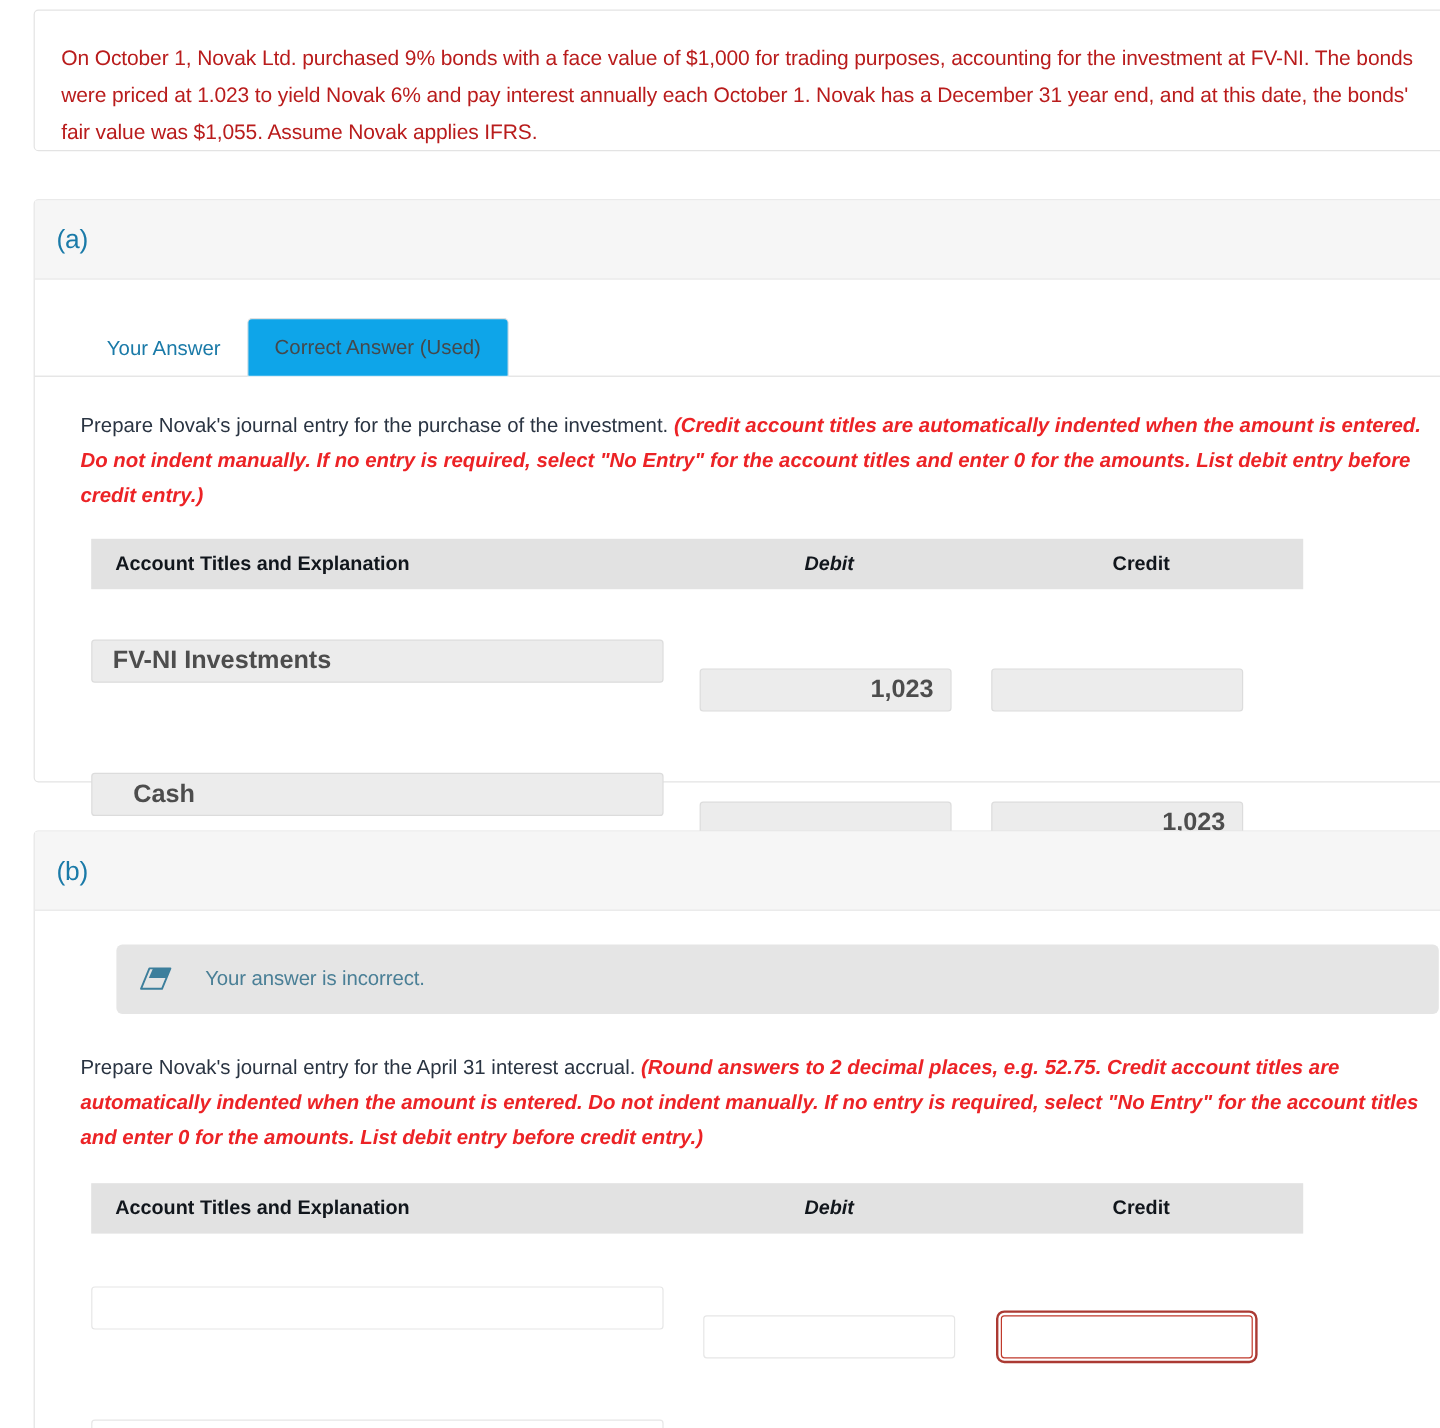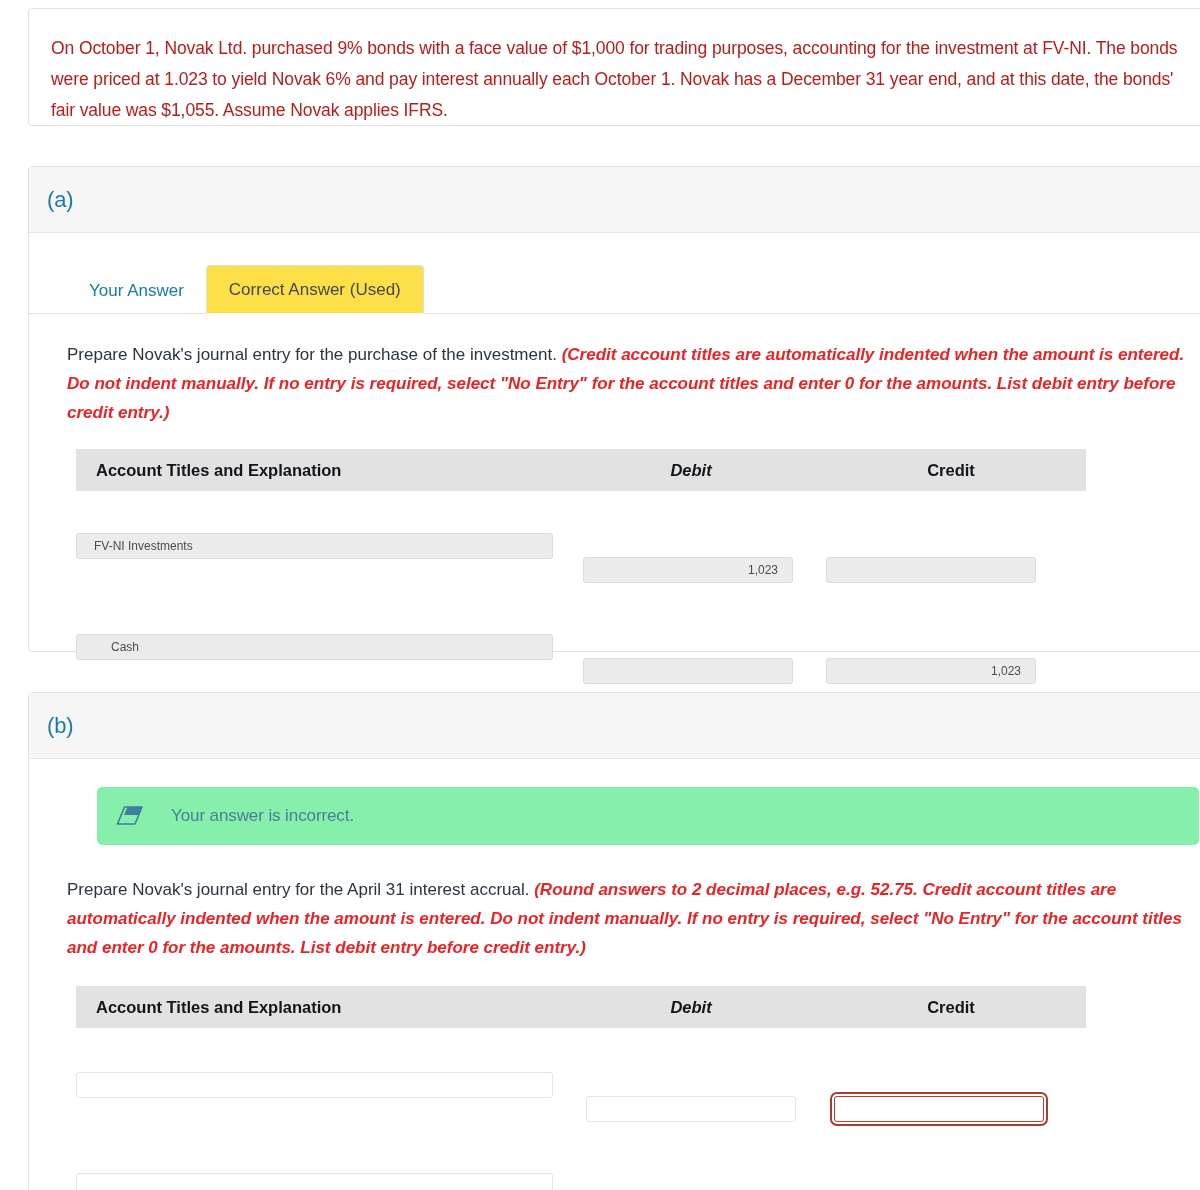--- a/index.html
+++ b/index.html
@@ -78,21 +78,21 @@
     position: relative;
     top: 1px;
     cursor: pointer;
     white-space: nowrap;
   }
   .tab-inactive {
     color: #1a7aa8;
   }
   .tab-active {
     color: #45484b;
-    background: #fde047;
+    background: #0ea5e9;
     border: 1px solid #e0e0e0;
     border-bottom: 1px solid #ffffff;
     border-radius: 4px 4px 0 0;
   }
 
   
   .instruction {
     padding: 26px 40px 0 38px;
     font-size: 17px;
     line-height: 29px;
@@ -125,28 +125,29 @@
 
   .jrow {
     display: flex;
     align-items: center;
     margin-top: 14px;
   }
   .jrow.first { margin-top: 18px; }
 
   .fld {
     box-sizing: border-box;
-    height: 26px;
+    height: 36px;
     border-radius: 3px;
-    font-size: 12px;
+    font-size: 21px;
     color: #4d4d4d;
     display: flex;
     align-items: center;
     background: #ececec;
     border: 1px solid #dedede;
+    font-weight: bold;
   }
   .fld-readonly { background: #ececec; border: 1px solid #dcdcdc; }
   .fld-empty { background: #ffffff; border: 1px solid #e6e6e6; }
 
   .fld-acct { width: 477px; padding-left: 17px; }
   .fld-acct.indent { padding-left: 34px; }
   .fld-num { width: 210px; justify-content: flex-end; padding-right: 14px; margin-top: 48px; }
 
   .gap-a { width: 30px; }
   .gap-b { width: 33px; }
@@ -157,21 +158,21 @@
     outline: 2px solid #ab3a33;
     outline-offset: 2px;
     background: #ffffff;
   }
 
   
   .alert {
     margin: 28px 0 0 68px;
     width: 1102px;
     height: 58px;
-    background: #86efac;
+    background: #e5e5e5;
     border-radius: 5px;
     display: flex;
     align-items: center;
     padding-left: 18px;
     box-sizing: border-box;
   }
   .alert-text {
     font-size: 17px;
     color: #4a7f96;
     margin-left: 26px;

